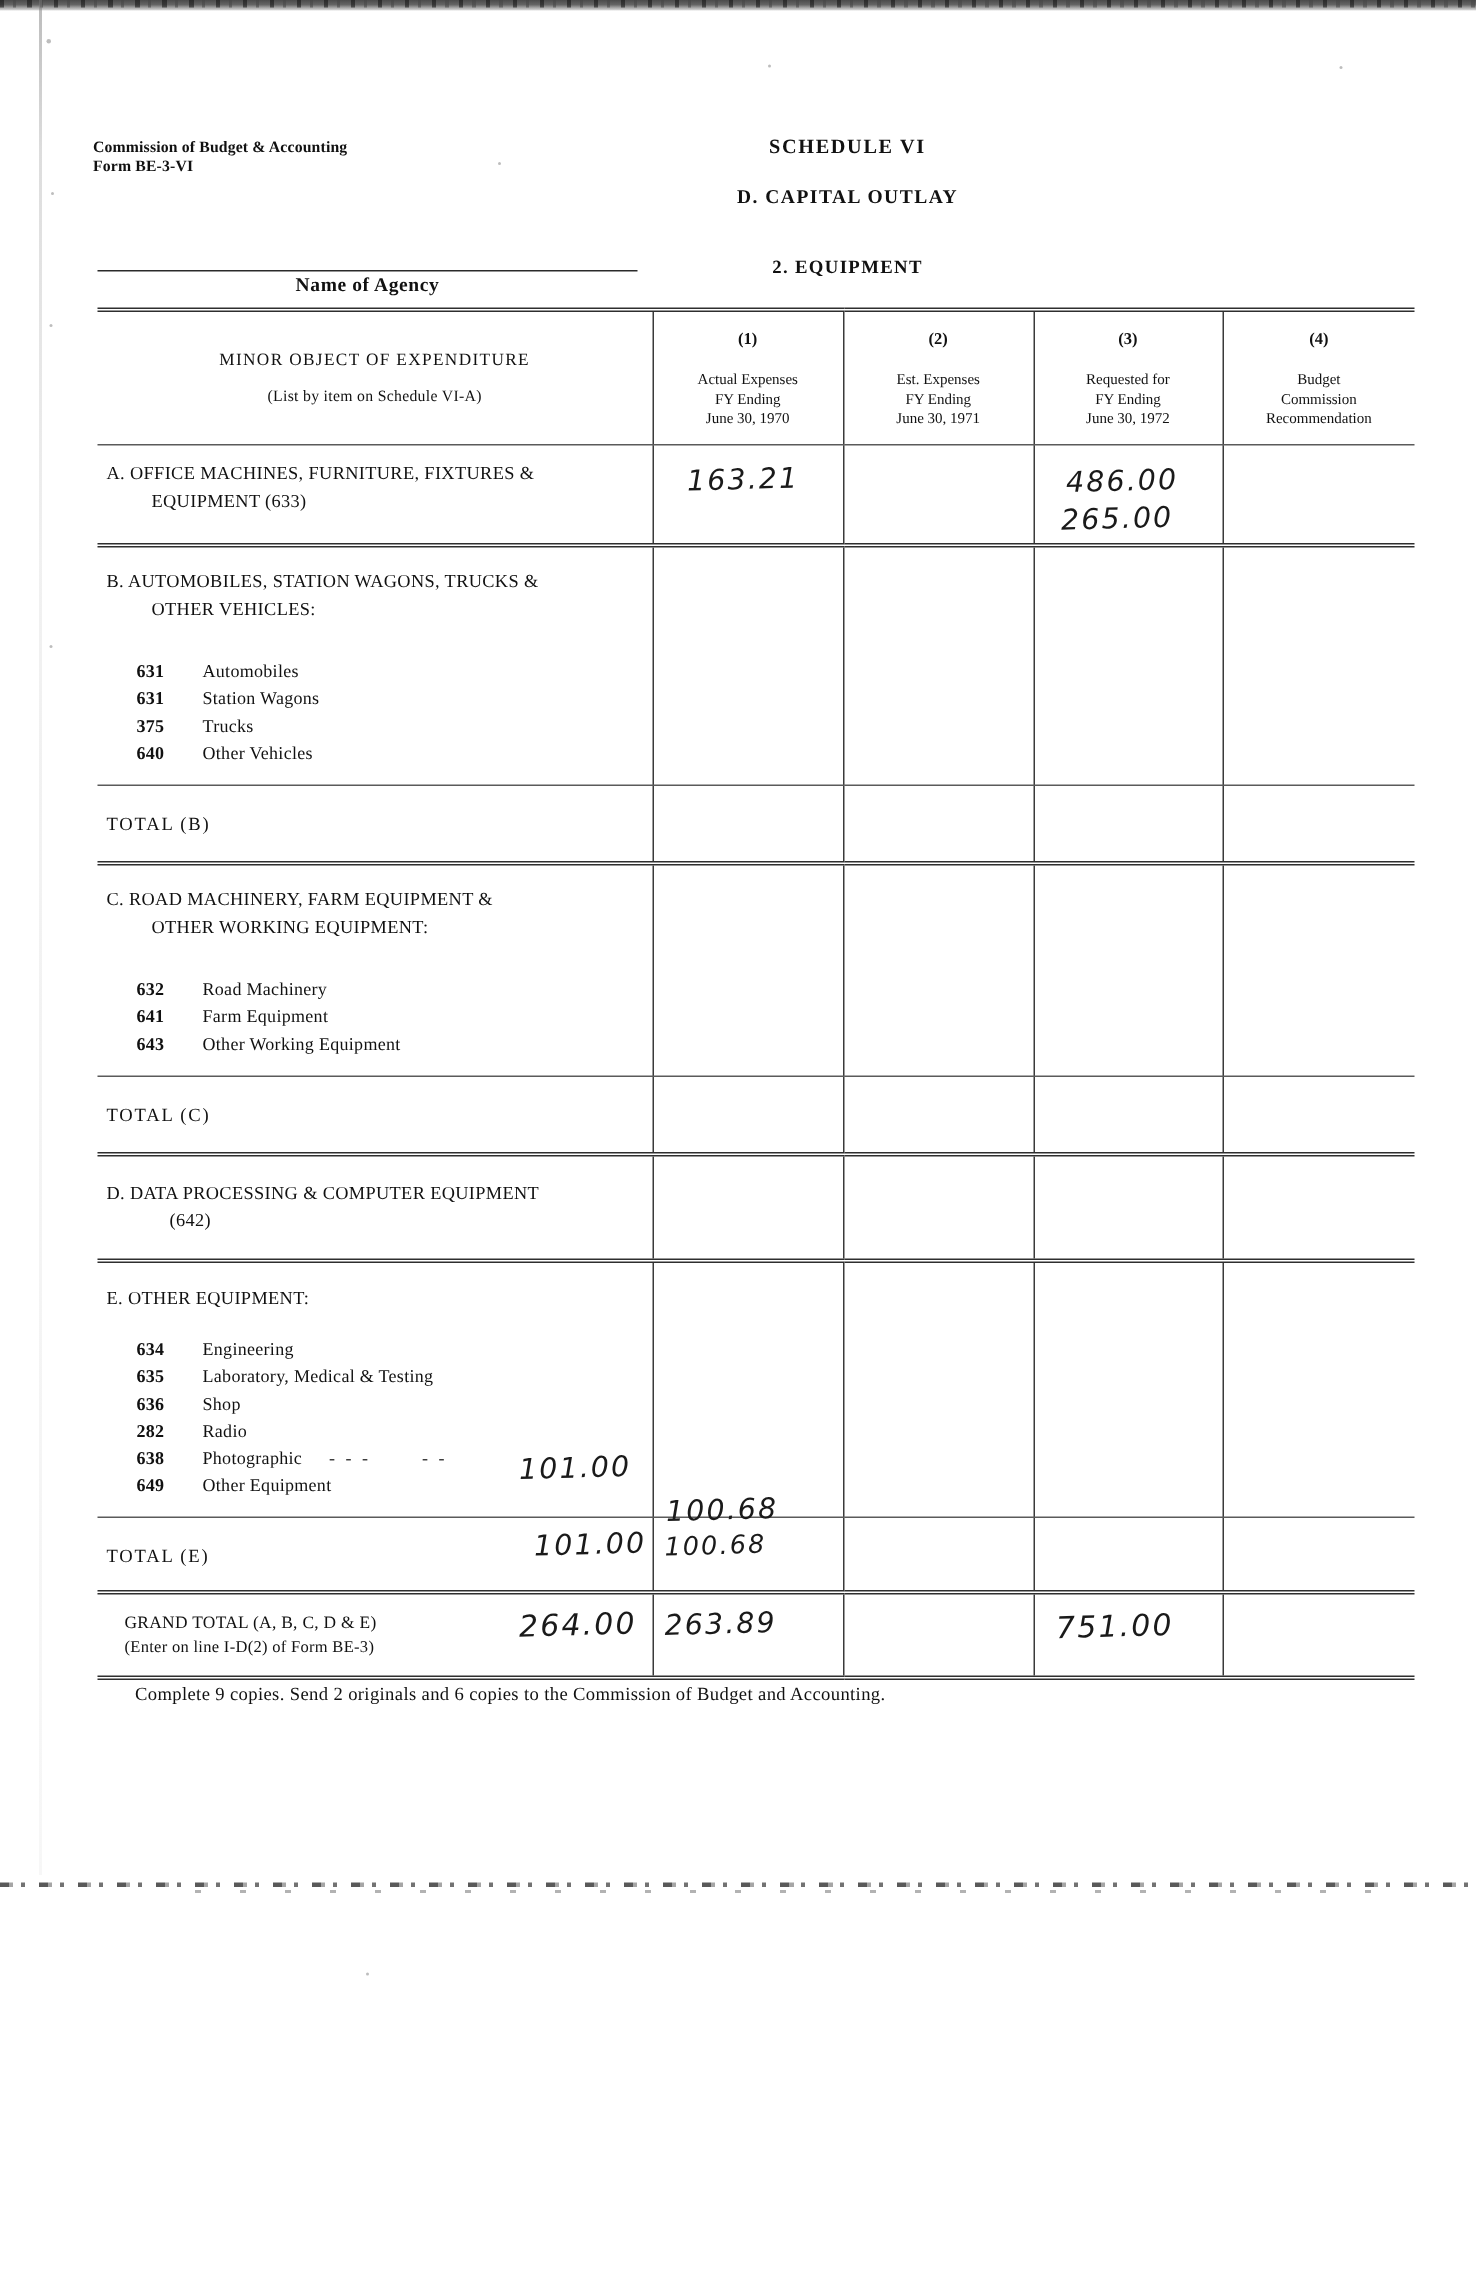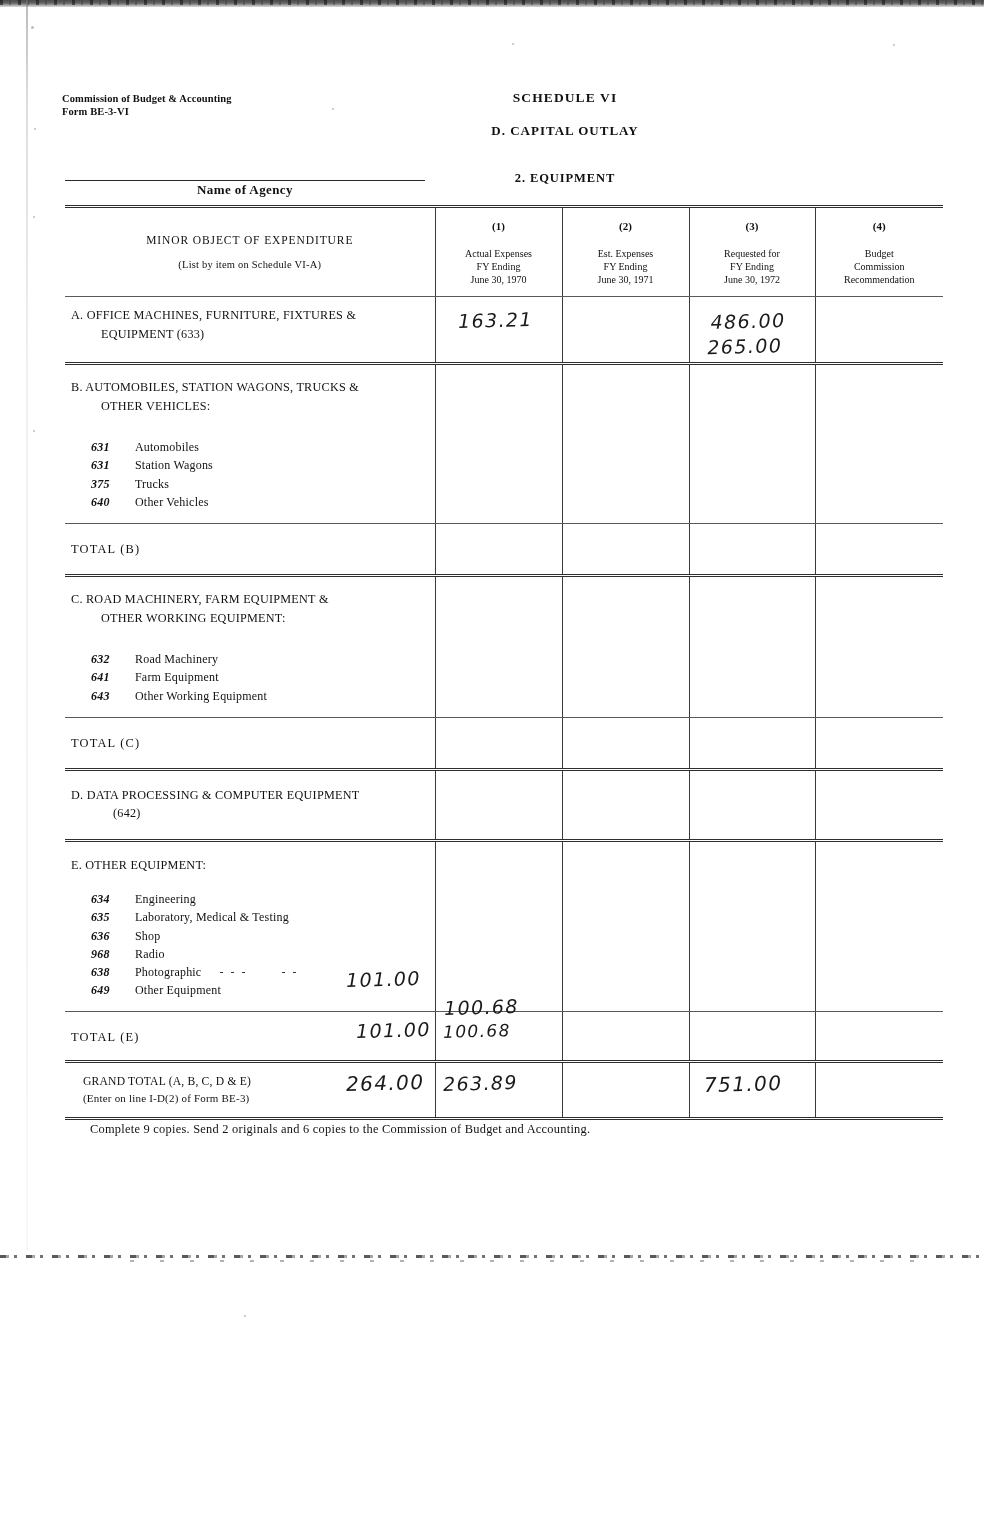--- a/index.html
+++ b/index.html
@@ -99,21 +99,21 @@
   .hdr-col .num{
     display:block;font-weight:bold;font-size:11px;margin-bottom:13px;
   }
 
   
   .lbl{padding:9px 8px 9px 6px !important;font-size:12.2px;line-height:1.52;}
   .lbl.tall{padding-bottom:13px !important;}
   .sec-title{font-weight:bold;letter-spacing:.25px;}
   .sec-title .ind{display:block;padding-left:30px;}
   .item{padding-left:20px;font-size:12px;letter-spacing:.2px;}
-  .item .code{display:inline-block;width:44px;font-weight:bold;font-style:italic;}
+  .item .code{display:inline-block;width:44px;font-weight:bold;}
   .total-lbl{padding-left:50px;font-weight:bold;letter-spacing:1.2px;font-size:12.4px;}
   .gt{font-weight:bold;font-size:11.6px;line-height:1.4;letter-spacing:.2px;}
   .gt .l2{display:block;font-weight:normal;font-size:11px;}
 
   .cellpad{padding:9px 7px !important;}
 
   
   .hw{
     font-family:"DejaVu Sans", sans-serif;
     font-size:19px;
@@ -343,21 +343,21 @@
       <div class="item">
         <span class="code">634</span><span>Engineering</span>
       </div>
       <div class="item">
         <span class="code">635</span><span>Laboratory, Medical &amp; Testing</span>
       </div>
       <div class="item">
         <span class="code">636</span><span>Shop</span>
       </div>
       <div class="item">
-        <span class="code">968</span><span>Radio</span>
+        <span class="code">282</span><span>Radio</span>
       </div>
       <div class="item cell-rel">
         <span class="code">638</span><span>Photographic</span><span class="dashes">- - -</span><span class="dashes dash2">-  -</span>
         <span class="hw photo-hw">101.00</span>
       </div>
       <div class="item">
         <span class="code">649</span><span>Other Equipment</span>
       </div>
     </td>
     <td class="cell-rel">

